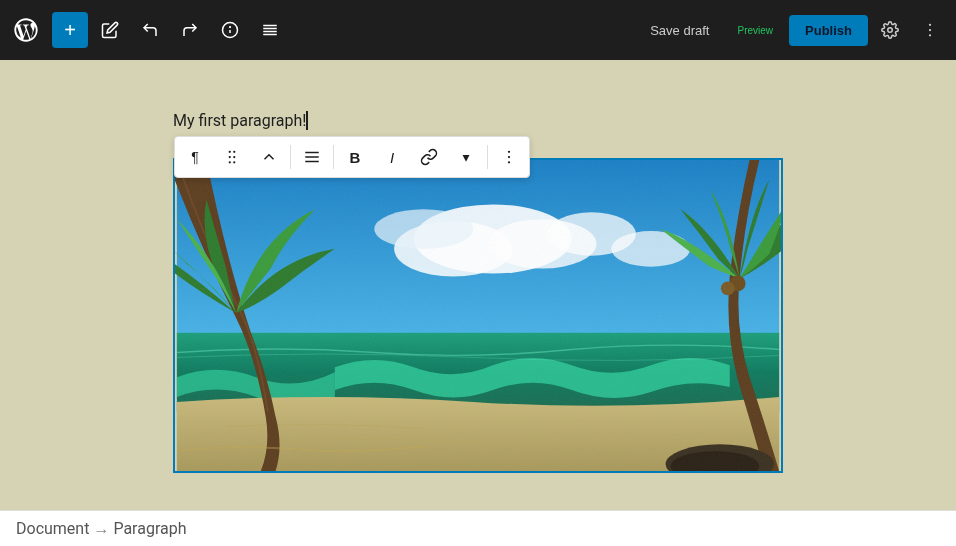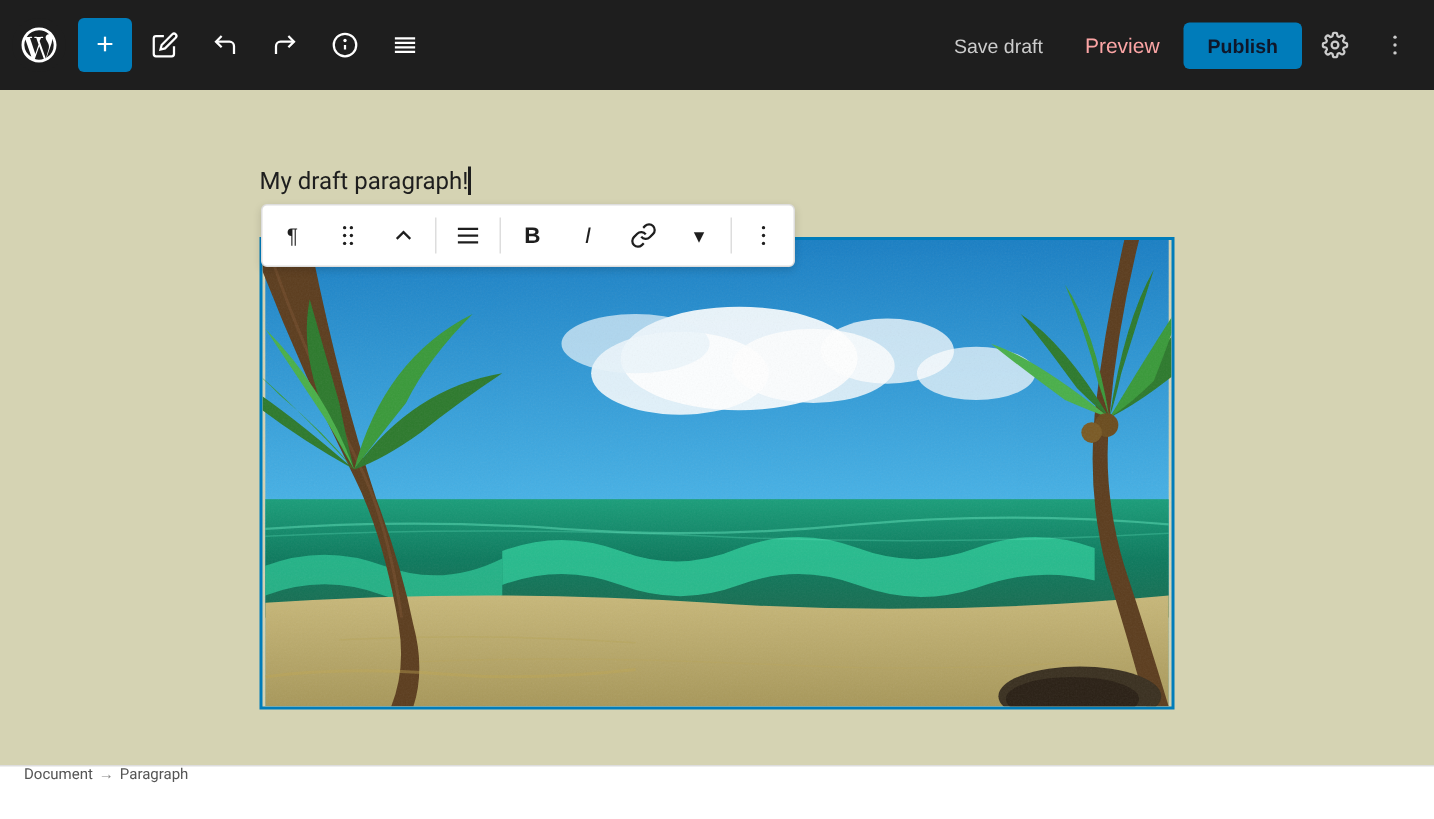--- a/index.html
+++ b/index.html
@@ -76,25 +76,25 @@
       color: #ccc;
       cursor: pointer;
       padding: 6px 12px;
       border-radius: 4px;
       font-size: 13px;
     }
 
     .preview-btn {
       background: transparent;
       border: none;
-      color: #fca5a5;
+      color: #22c55e;
       cursor: pointer;
       padding: 6px 12px;
       border-radius: 4px;
-      font-size: 14px;
+      font-size: 10px;
     }
 
     .publish-btn {
       background: #007cba;
       border: none;
       color: #0f172a;
       cursor: pointer;
       padding: 8px 16px;
       border-radius: 4px;
       font-size: 13px;
@@ -212,23 +212,23 @@
       width: 100%;
       height: 100%;
     }
 
     
     .status-bar {
       height: 36px;
       background: #fff;
       border-top: 1px solid #ddd;
       display: flex;
-      align-items: flex-start;
+      align-items: center;
       padding: 0 16px;
-      font-size: 10px;
+      font-size: 16px;
       color: #555;
       gap: 4px;
       flex-shrink: 0;
     }
     .status-arrow {
       color: #888;
     }
   </style>
 </head>
 <body>
@@ -344,21 +344,21 @@
         <circle cx="12" cy="5" r="1.5"></circle>
           <circle cx="12" cy="12" r="1.5"></circle>
           <circle cx="12" cy="19" r="1.5"></circle>
       </svg>
     </button>
   </div>
 
   <div class="editor-area">
 
     <div class="paragraph-block">
-      <span>My draft paragraph!</span><span class="cursor"></span>
+      <span>My first paragraph!</span><span class="cursor"></span>
     </div>
 
     <div class="image-block">
       <div class="beach-image">
         <svg class="beach-svg" viewBox="0 0 610 315" xmlns="http://www.w3.org/2000/svg">
 
           <defs>
             <linearGradient id="skyGrad" x1="0" y1="0" x2="0" y2="1">
               <stop offset="0%" stop-color="#1a7fc4"></stop>
               <stop offset="60%" stop-color="#4ab5e8"></stop>

